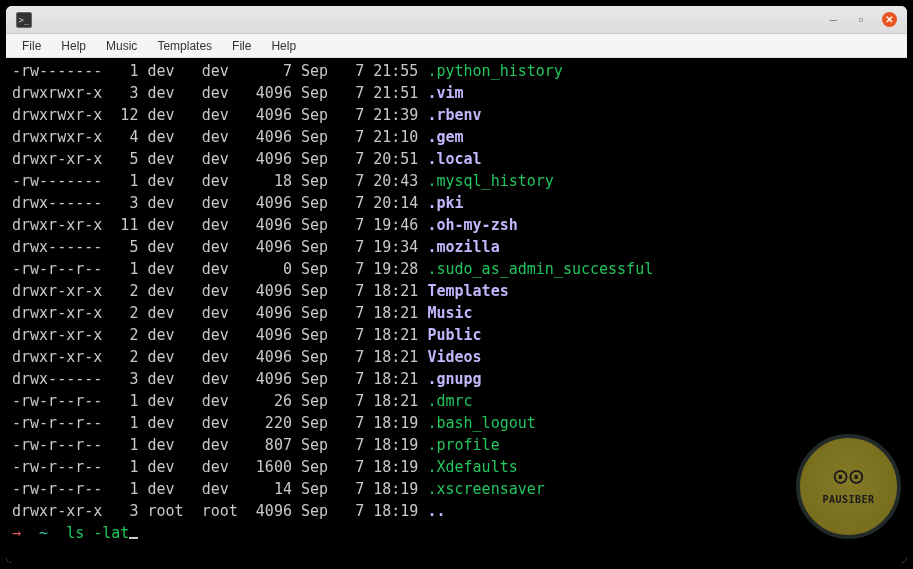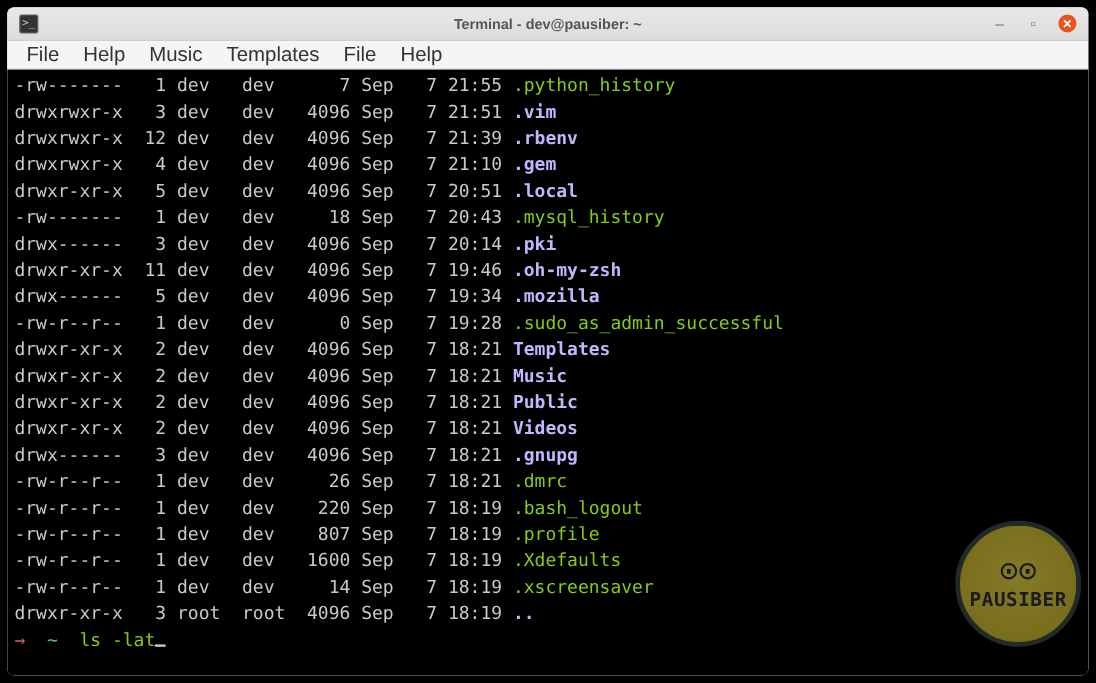--- a/index.html
+++ b/index.html
@@ -57,67 +57,66 @@
     background: #e95420; color: #fff; font-size: 10px; font-weight: bold;
     display: flex; align-items: center; justify-content: center;
   }
   .menubar {
     height: 24px;
     background: #f5f5f5;
     display: flex; align-items: center;
     padding: 0 8px;
     border-bottom: 1px solid #ddd;
     gap: 4px;
-    font-size: 17px;
+    font-size: 12px;
   }
   .menu-item {
     padding: 2px 8px; color: #333; cursor: pointer;
   }
   .terminal {
     flex: 1;
     background: #000;
     color: #c9c9c9;
     font-family: "DejaVu Sans Mono","Courier New",monospace;
     font-size: 15px;
     line-height: 22px;
     padding: 2px 6px 4px 6px;
     position: relative;
     white-space: pre;
     overflow: hidden;
   }
   .dir { color: #c4b5fd; font-weight: bold; }
-  .normal { color: #84cc16; text-align: center; }
+  .normal { color: #22c55e; text-align: center; }
   .arrow { color: #e05a5a; }
   .tilde { color: #3fc9b0; }
   .cursor {
     display:inline-block; width:9px; height:2px;
     background:#c9c9c9; vertical-align: -1px;
   }
   .logo {
     position: absolute;
     right: 6px; bottom: 24px;
     width: 105px; height: 105px;
     border-radius: 50%;
     background: radial-gradient(circle at 50% 45%, #cabb3c 0%, #b9aa2d 70%, #9a8f25 100%);
     opacity: .65;
     display: flex; flex-direction: column; align-items: center; justify-content: center;
     color: #2a2a2a;
     border: 4px solid #334040;
   }
   .logo .owl { font-size: 26px; line-height: 1; }
-  .logo .txt { font-size: 16px; font-weight: bold; letter-spacing: .5px; }
+  .logo .txt { font-size: 10px; font-weight: bold; letter-spacing: .5px; }
 </style>
 </head>
 <body>
 
 <div class="window">
 
   <div class="titlebar">
     <div class="term-icon">&gt;_</div>
-    <div class="title">Terminal - dev@pausiber: ~</div>
     <div class="win-controls">
       <div class="win-btn">–</div>
       <div class="win-btn">▫</div>
       <div class="win-close">✕</div>
     </div>
   </div>
 
   <div class="menubar">
     <div class="menu-item">File</div>
     <div class="menu-item">Help</div>

